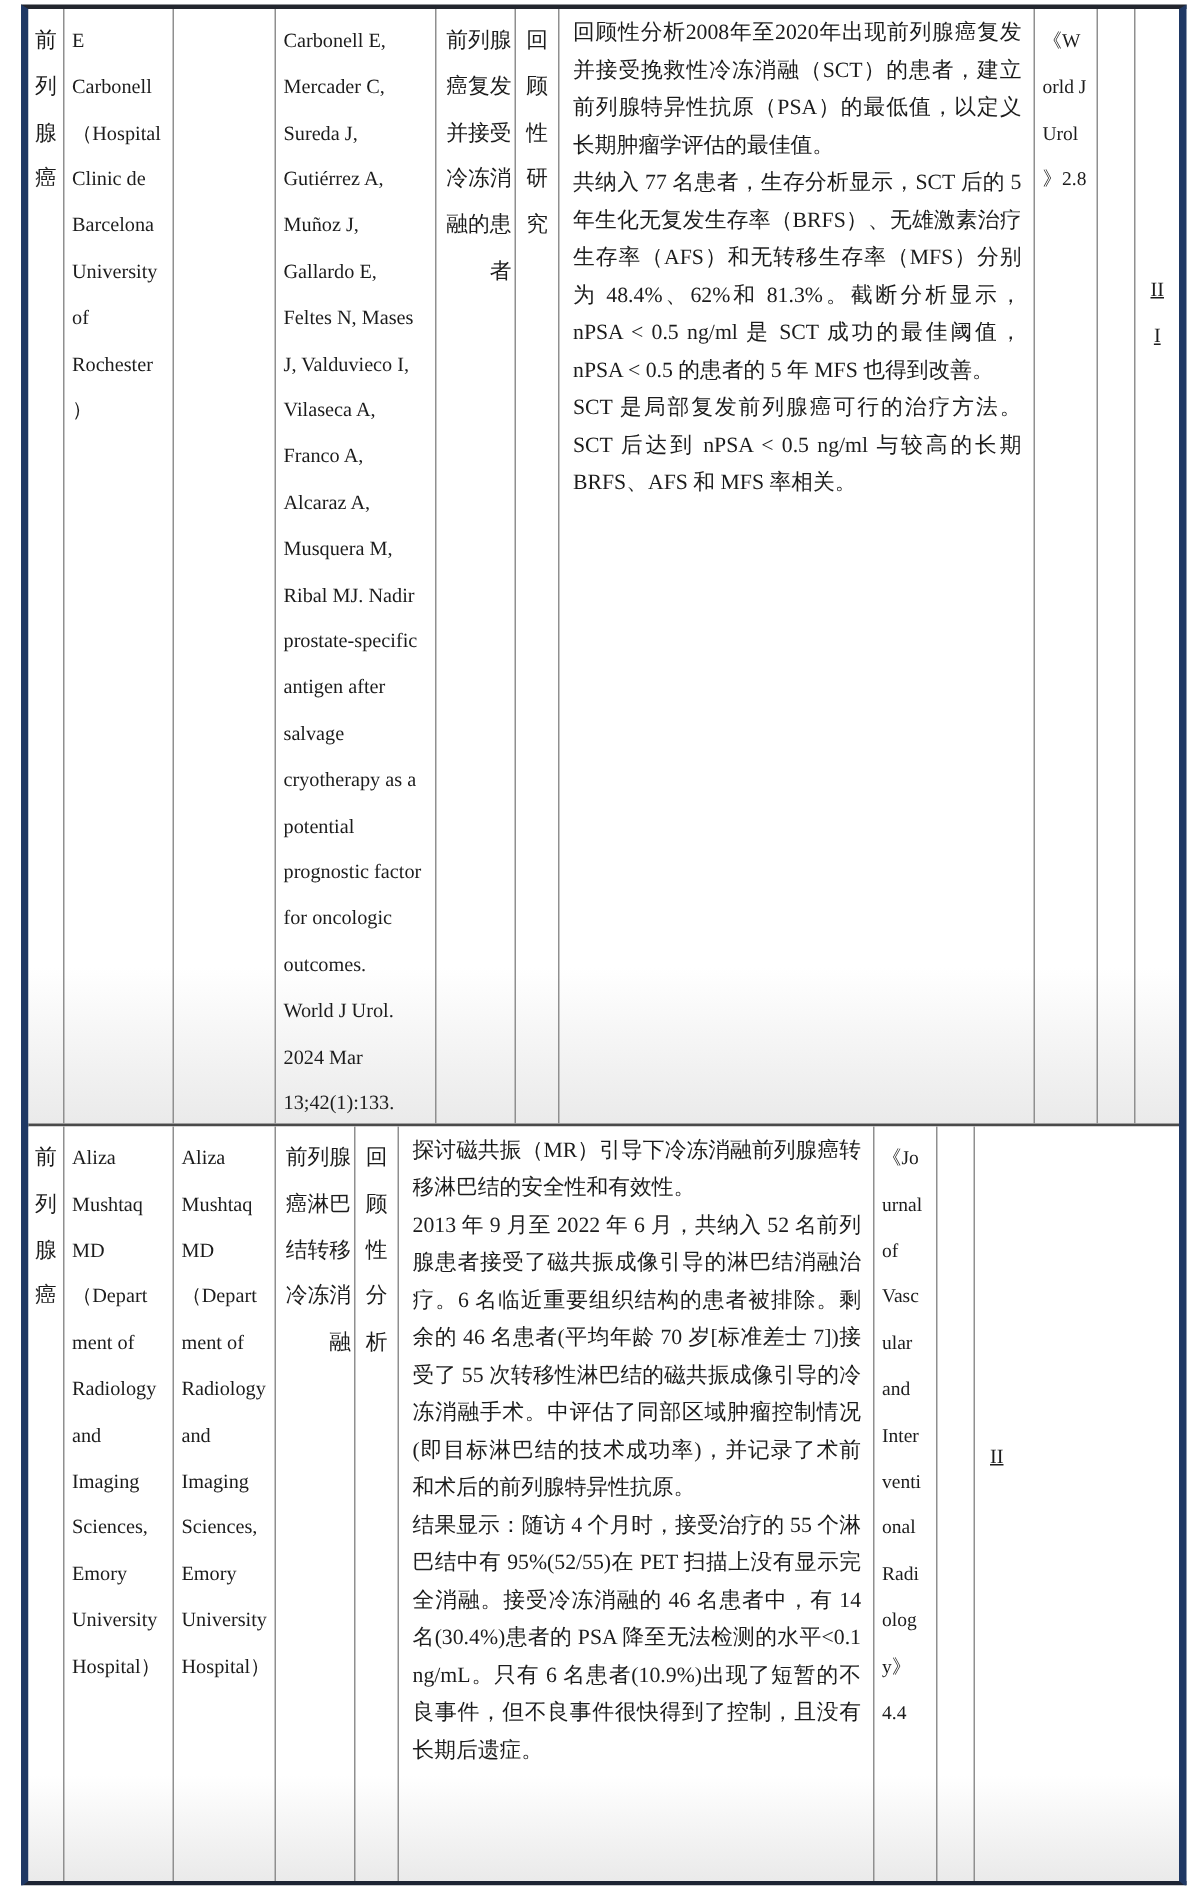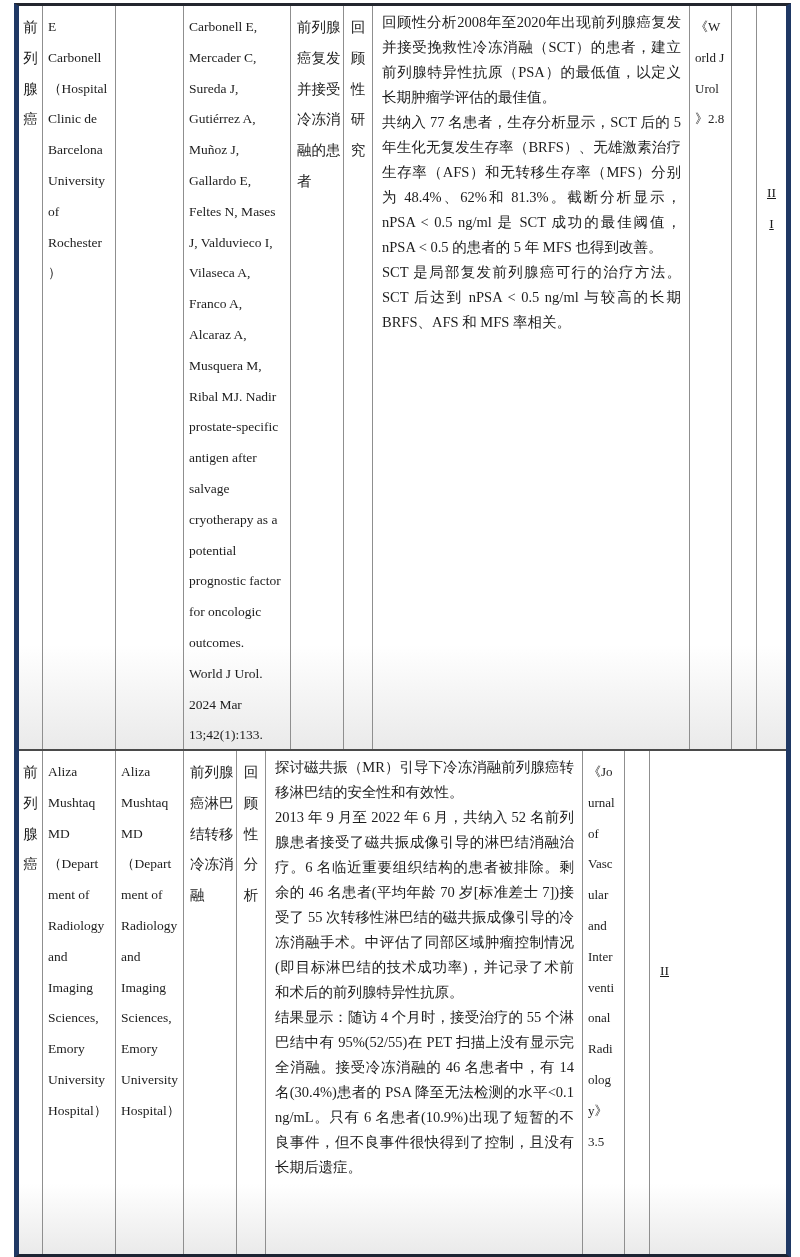--- a/index.html
+++ b/index.html
@@ -34,21 +34,21 @@
     font-size:13.5px;
     line-height:30.8px;
     overflow:hidden;
   }
   .cell:last-child { border-right:none; }
   .cjk { font-size:14.5px; }
   .c1  { width:24px;  text-align:center; padding-left:2px; padding-right:2px; }
   .c2  { width:73px; }
   .c3  { width:68px; }
   .c4  { width:107px; }
-  .c5  { width:53px;  padding-left:6px; padding-right:2px; }
+  .c5  { width:53px;  padding-left:6px; padding-right:2px;text-align:right; }
   .c6  { width:29px;  text-align:center; padding-left:2px; padding-right:2px; }
   .c7  { width:317px; padding:4px 8px 0 9px; text-align:justify; line-height:25px; }
   .c8  { width:42px;  padding-left:5px; padding-right:2px; font-size:13px; }
   .c9  { width:25px; }
   .c10 { width:29px;  text-align:center; padding-left:2px; padding-right:2px;text-decoration:underline; }
   .ev-offset-1 { padding-top:172px; }
   .ev-offset-2 { padding-top:205px; }
 </style>
 </head>
 <body>
@@ -164,19 +164,19 @@
 urnal
 of
 Vasc
 ular
 and
 Inter
 venti
 onal
 Radi
 olog
-y》3.5</div>
+y》4.4</div>
       <div class="cell c9"></div>
       <div class="cell c10 ev-offset-2">II</div>
     </div>
 
   </div>
 </div>
 
 </body></html>

